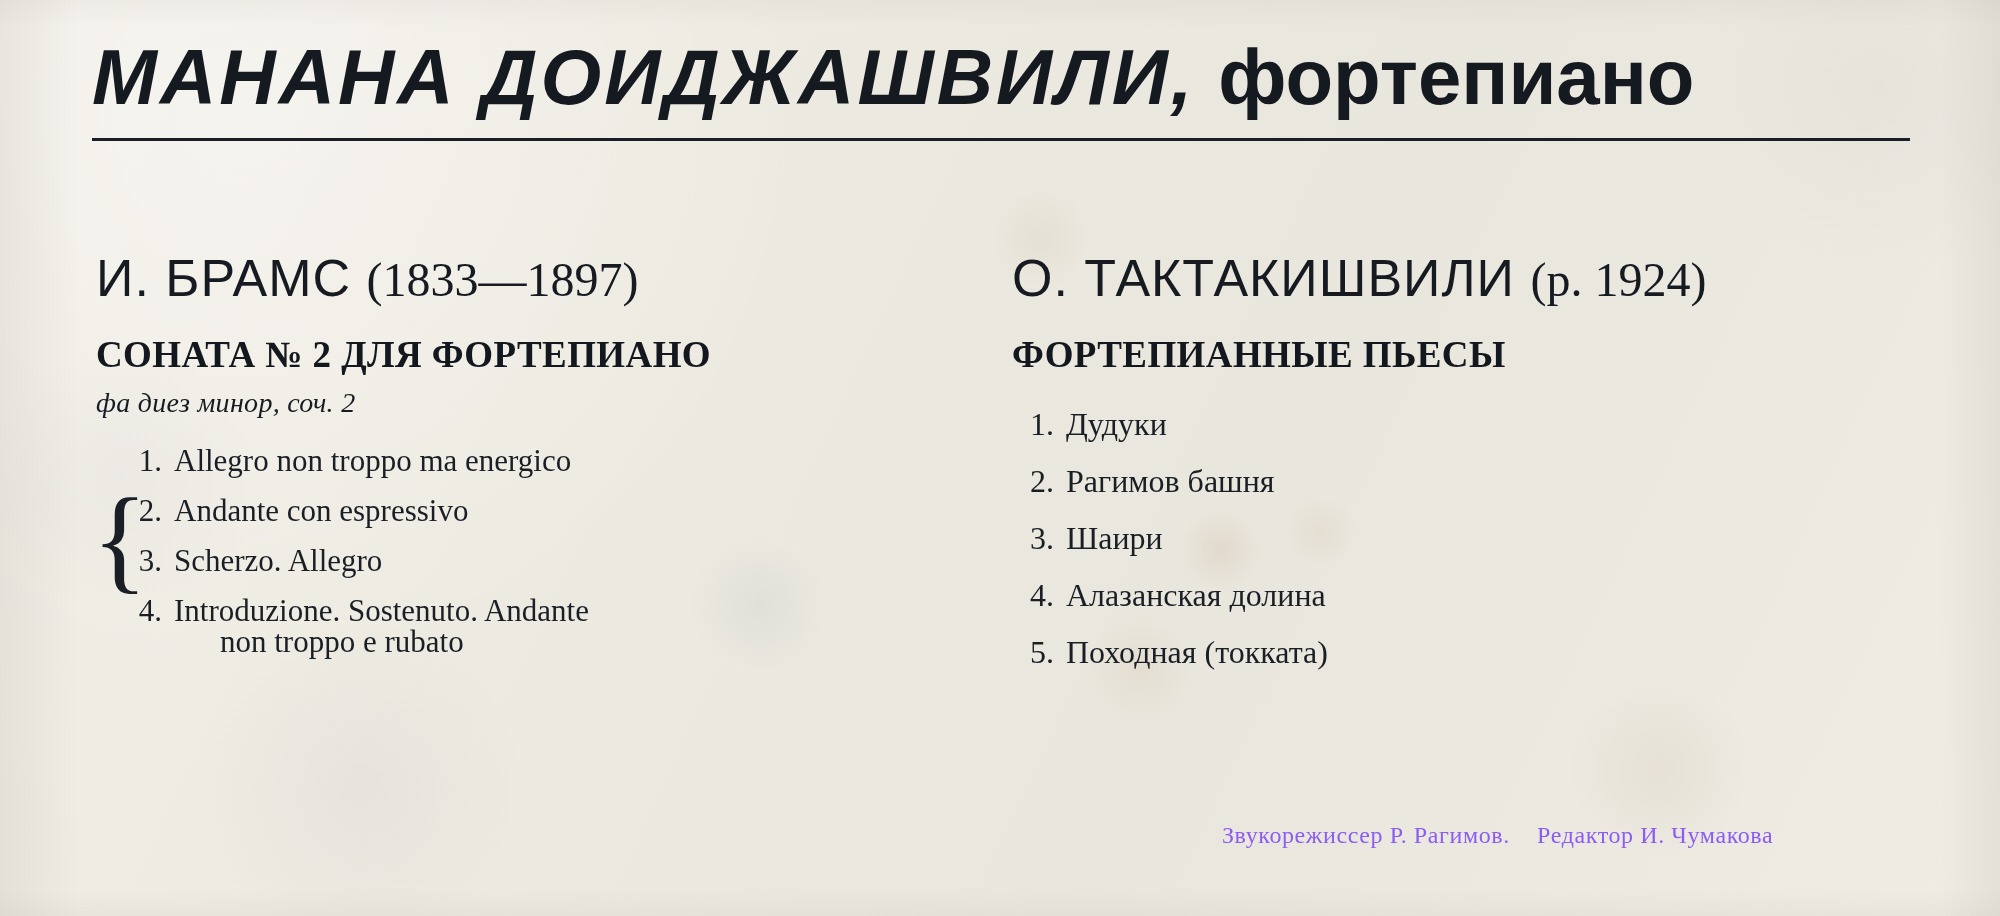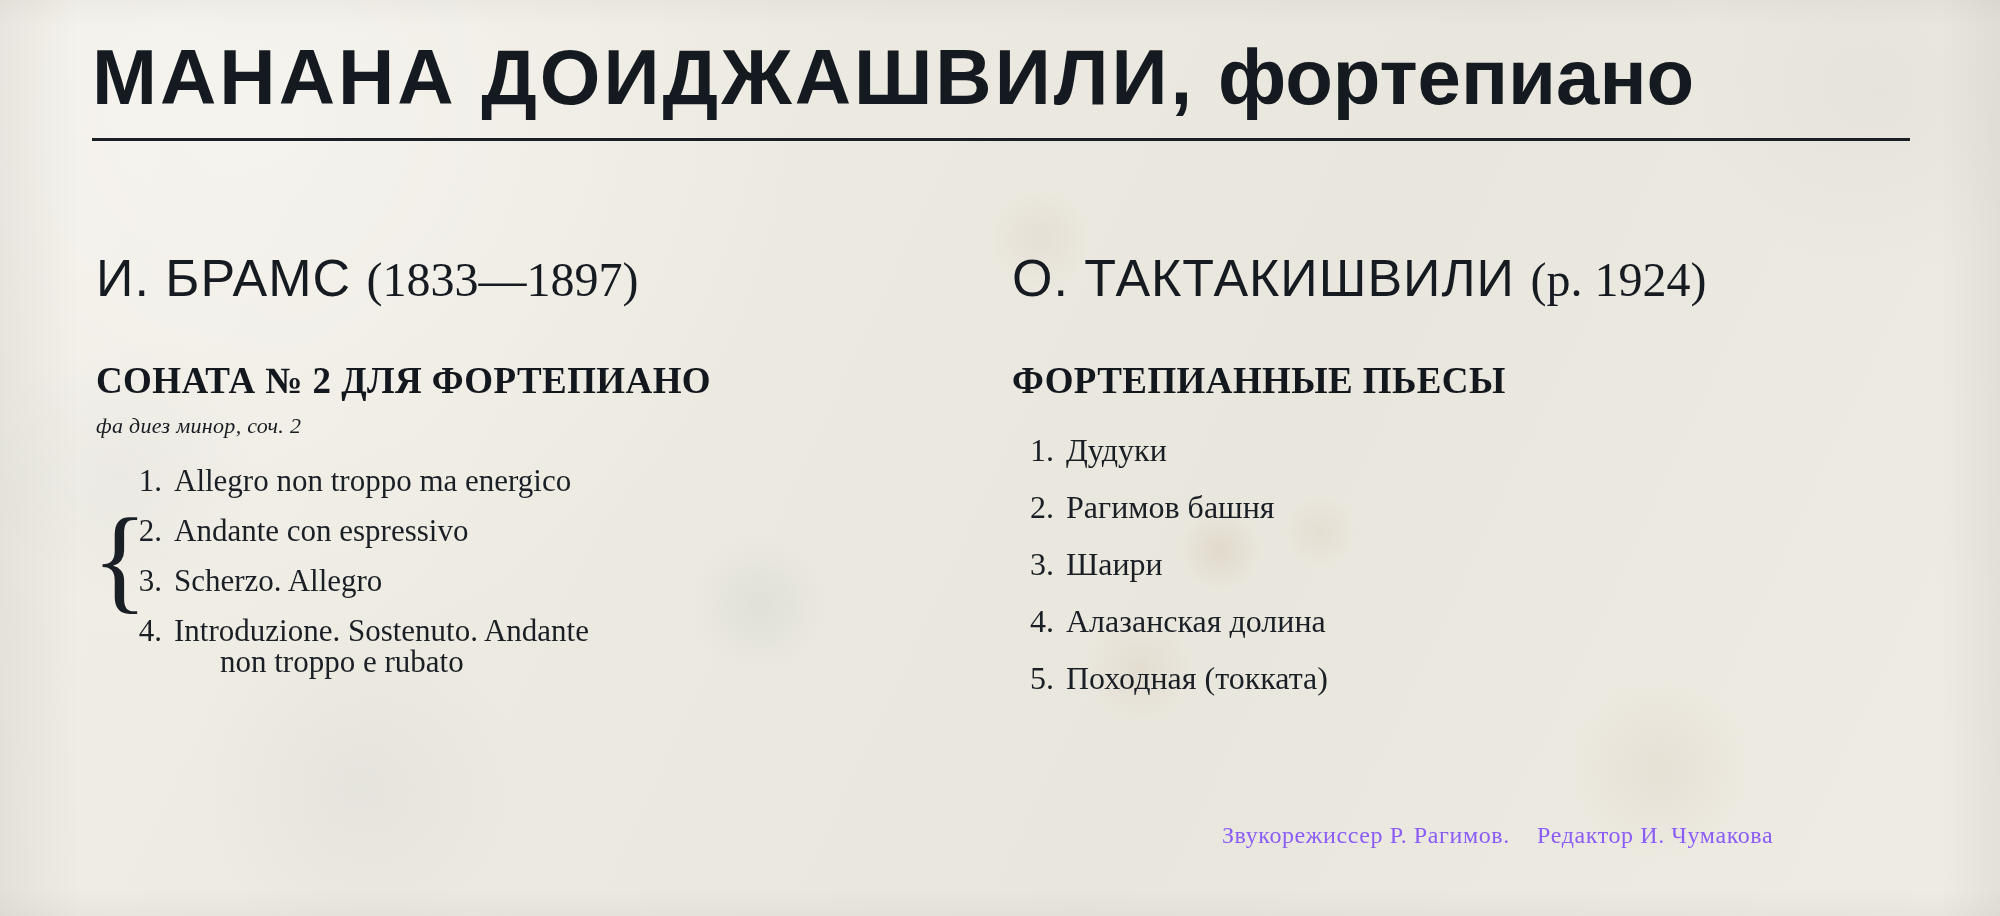--- a/index.html
+++ b/index.html
@@ -62,20 +62,21 @@
     font-family: "Liberation Sans", sans-serif;
     font-weight: 700;
     font-size: 78px;
     letter-spacing: 1px;
     line-height: 1.0;
     white-space: nowrap;
     color: #141a20;
   }
   .header-title .perf {
     letter-spacing: 3px;
+    font-style: italic;
   }
   .header-title .instr {
     letter-spacing: 0px;
   }
   .header-rule {
     margin-top: 22px;
     height: 3px;
     background: #1a1f26;
     width: 1818px;
   }
@@ -103,33 +104,33 @@
     color: #161b22;
     line-height: 1.0;
   }
   .composer .years {
     font-family: "Liberation Serif", serif;
     font-size: 48px;
     letter-spacing: 0px;
   }
 
   .work-title {
-    margin-top: 55px;
+    margin-top: 29px;
     font-family: "Liberation Serif", serif;
     font-weight: 700;
     font-size: 37px;
     letter-spacing: 0.4px;
     white-space: nowrap;
     color: #13181e;
   }
   .work-sub {
     margin-top: 11px;
     font-family: "Liberation Serif", serif;
     font-style: italic;
-    font-size: 22px;
+    font-size: 28px;
     letter-spacing: 0.3px;
     color: #171c23;
   }
 
   .tracks {
     margin-top: 26px;
     position: relative;
   }
   .track {
     display: flex;

